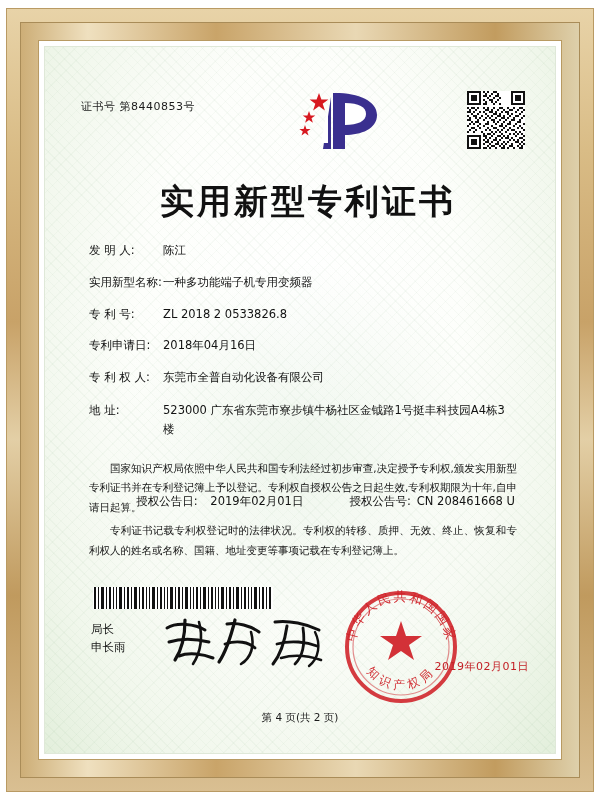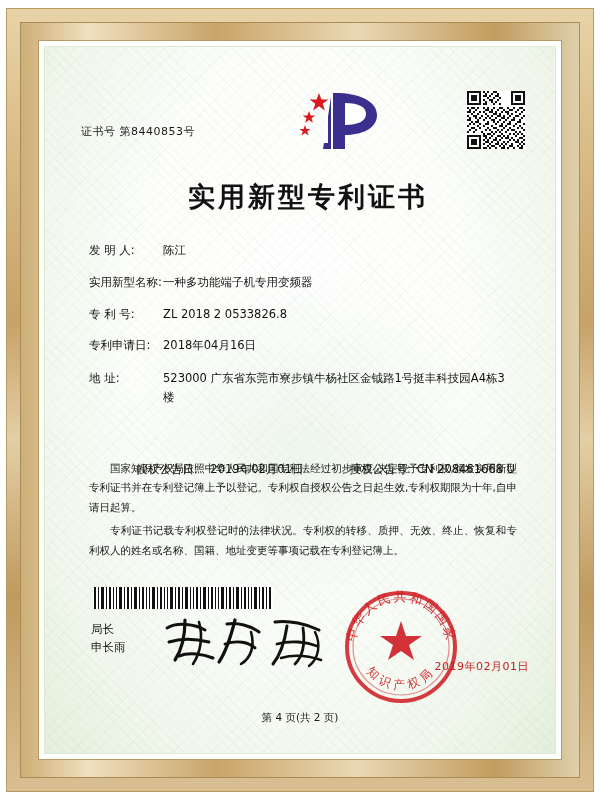--- a/index.html
+++ b/index.html
@@ -101,21 +101,20 @@
 
   
   .serial {
     position: absolute;
     left: 36px;
     top: 52px;
     font-size: 11px;
     color: #1b1b1b;
     letter-spacing: 0.5px;
     white-space: nowrap;
-    margin-top: 25px;
   }
   .logo {
     position: absolute;
     left: 228px;
     top: 38px;
     width: 120px;
     height: 72px;
   }
   .qr {
     position: absolute;
@@ -127,21 +126,21 @@
   }
 
   
   .title {
     position: absolute;
     left: 0;
     right: 0;
     top: 132px;
     text-align: center;
     font-family: "DejaVu Serif", "Liberation Serif", serif;
-    font-size: 27px;
+    font-size: 34px;
     font-weight: bold;
     letter-spacing: 3px;
     color: #111111;
     margin-left: 16px;
   }
 
   
   .fields {
     position: absolute;
     left: 44px;
@@ -513,20 +512,24 @@
         <div class="row">
           <span class="label">专 利 号:</span>
           <span class="value">ZL 2018 2 0533826.8</span>
         </div>
 
         <div class="row">
           <span class="label">专利申请日:</span>
           <span class="value">2018年04月16日</span>
         </div>
 
+        <div class="row">
+          <span class="label">专 利 权 人:</span>
+          <span class="value">东莞市全普自动化设备有限公司</span>
+        </div>
 
         <div class="row addr">
           <span class="label">地 址:</span>
           <span class="value">523000 广东省东莞市寮步镇牛杨社区金钺路1号挺丰科技园A4栋3楼</span>
         </div>
 
         <div class="row two">
           <span class="label">授权公告日:</span>
           <span>2019年02月01日</span>
           <span class="pub-right">授权公告号:</span>

